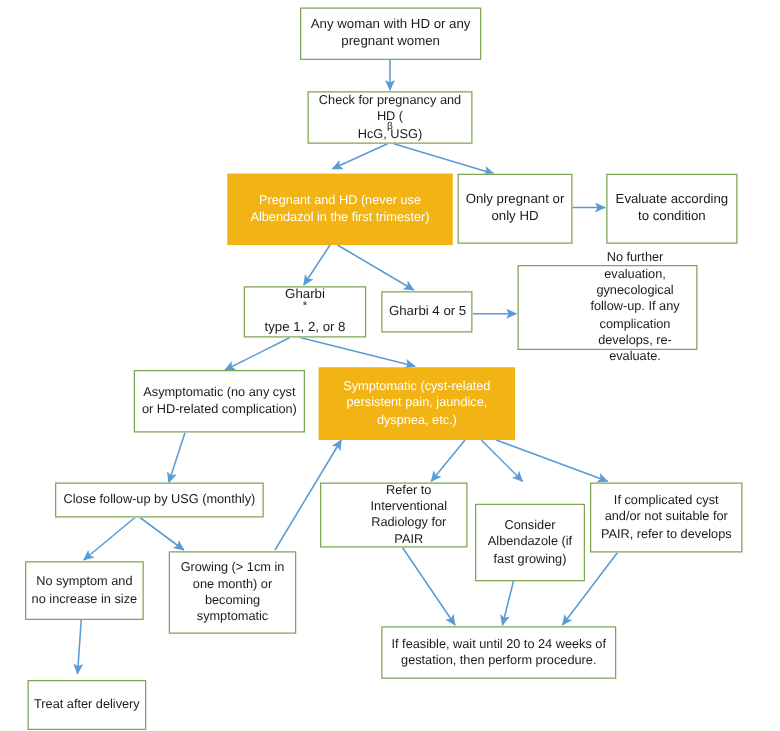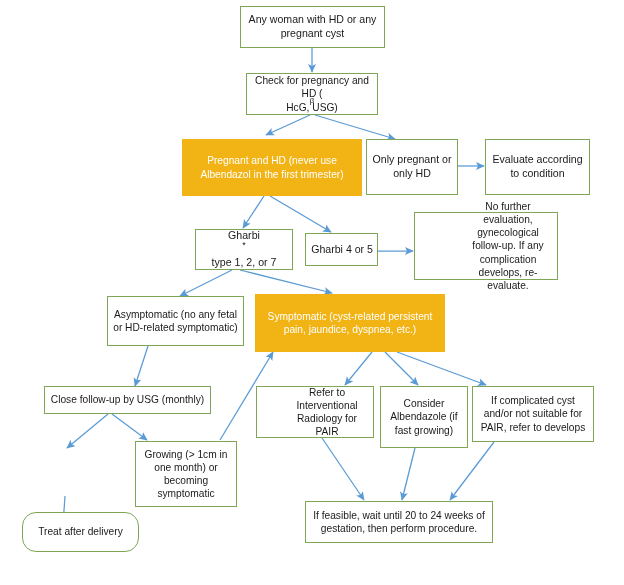--- a/index.html
+++ b/index.html
@@ -96,81 +96,84 @@
 
       <path d="M322,438 L364,500"></path>
 
       <path d="M415,448 L402,500"></path>
 
       <path d="M494,442 L450,500"></path>
     </g>
   </svg>
 
   <div class="node green fs105" style="left:240px;top:6px;width:145px;height:42px;">
-    <span>Any woman with HD or any pregnant cyst</span>
+    <span>Any woman with HD or any pregnant women</span>
   </div>
 
   <div class="node green fs10" style="left:246px;top:73px;width:132px;height:42px;">
     <span>Check for pregnancy and<br>HD (<span class="sub">β</span>HcG, USG)</span>
   </div>
 
   <div class="node green fs105" style="left:366px;top:139px;width:92px;height:56px;">
     <span>Only pregnant or only HD</span>
   </div>
 
   <div class="node orange fs10" style="left:182px;top:139px;width:180px;height:57px;">
     <span>Pregnant and HD (never use Albendazol in the first trimester)</span>
   </div>
 
   <div class="node green fs105" style="left:485px;top:139px;width:105px;height:56px;">
     <span>Evaluate according to condition</span>
   </div>
 
   <div class="node green fs105" style="left:195px;top:229px;width:98px;height:41px;">
-    <span><span>Gharbi</span><sup class="star">*</sup><span> type 1, 2, or 7</span></span>
+    <span><span>Gharbi</span><sup class="star">*</sup><span> type 1, 2, or 8</span></span>
   </div>
 
   <div class="node green fs105" style="left:305px;top:233px;width:73px;height:33px;text-align:right;">
     <span>Gharbi 4 or 5</span>
   </div>
 
   <div class="node green fs10" style="left:414px;top:212px;width:144px;height:68px;padding-left:48px;">
     <span>No further evaluation, gynecological follow-up. If any complication develops, re-evaluate.</span>
   </div>
 
   <div class="node green fs10" style="left:107px;top:296px;width:137px;height:50px;">
-    <span>Asymptomatic (no any fetal or HD-related symptomatic)</span>
+    <span>Asymptomatic (no any cyst or HD-related complication)</span>
   </div>
 
-  <div class="node orange fs10" style="left:255px;top:294px;width:190px;height:58px;">
+  <div class="node orange fs10" style="left:255px;top:294px;width:157px;height:58px;">
     <span>Symptomatic (cyst-related persistent pain, jaundice, dyspnea, etc.)</span>
   </div>
 
   <div class="node green fs10" style="left:44px;top:386px;width:167px;height:28px;">
     <span>Close follow-up by USG (monthly)</span>
   </div>
 
+  <div class="node green fs10" style="left:20px;top:449px;width:95px;height:47px;">
+    <span>No symptom and no increase in size</span>
+  </div>
 
   <div class="node green fs10" style="left:135px;top:441px;width:102px;height:66px;">
     <span>Growing (&gt; 1cm in one month) or becoming symptomatic</span>
   </div>
 
   <div class="node green fs10" style="left:256px;top:386px;width:118px;height:52px;padding-left:28px;">
     <span>Refer to Interventional Radiology for PAIR</span>
   </div>
 
-  <div class="node green fs10" style="left:380px;top:386px;width:88px;height:62px;">
+  <div class="node green fs10" style="left:380px;top:403px;width:88px;height:62px;">
     <span>Consider Albendazole (if fast growing)</span>
   </div>
 
   <div class="node green fs10" style="left:472px;top:386px;width:122px;height:56px;">
     <span>If complicated cyst and/or not suitable for PAIR, refer to develops</span>
   </div>
 
-  <div class="node green fs10" style="left:22px;top:512px;width:117px;height:40px;border-radius:14px;">
+  <div class="node green fs10" style="left:22px;top:544px;width:95px;height:40px;">
     <span>Treat after delivery</span>
   </div>
 
   <div class="node green fs10" style="left:305px;top:501px;width:188px;height:42px;">
     <span>If feasible, wait until 20 to 24 weeks of gestation, then perform procedure.</span>
   </div>
 
 </div>
 
 </body></html>

